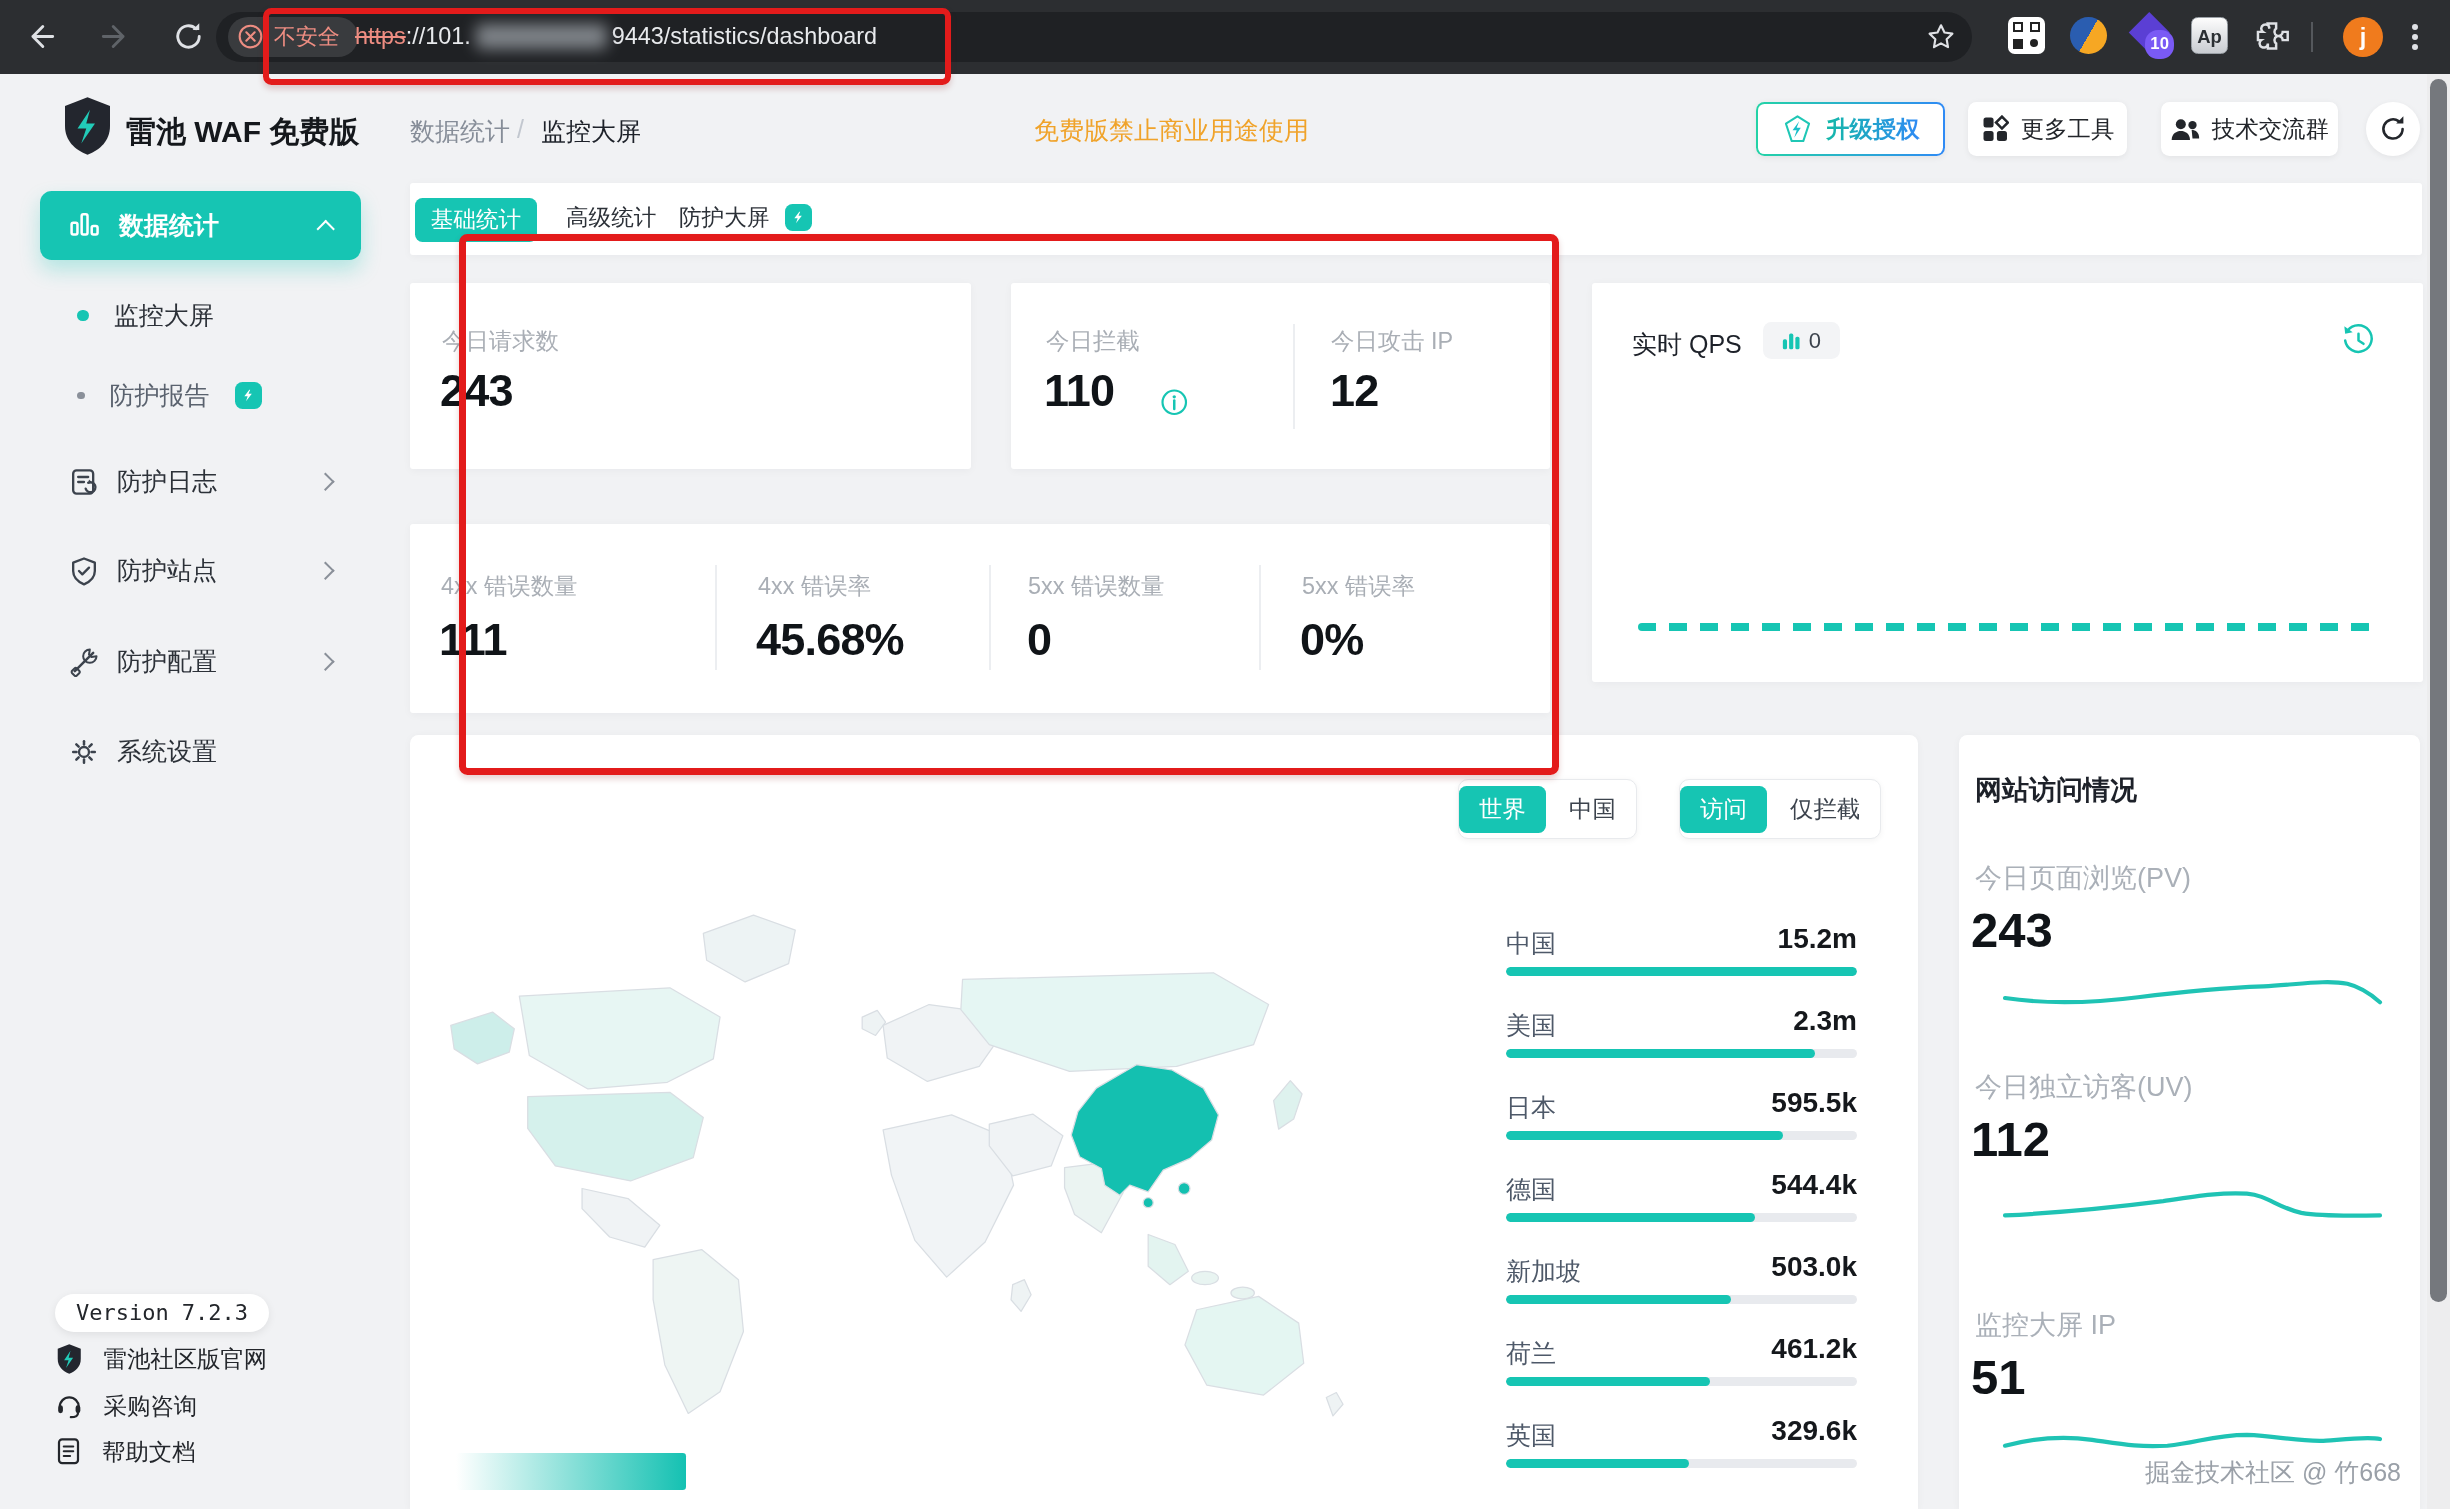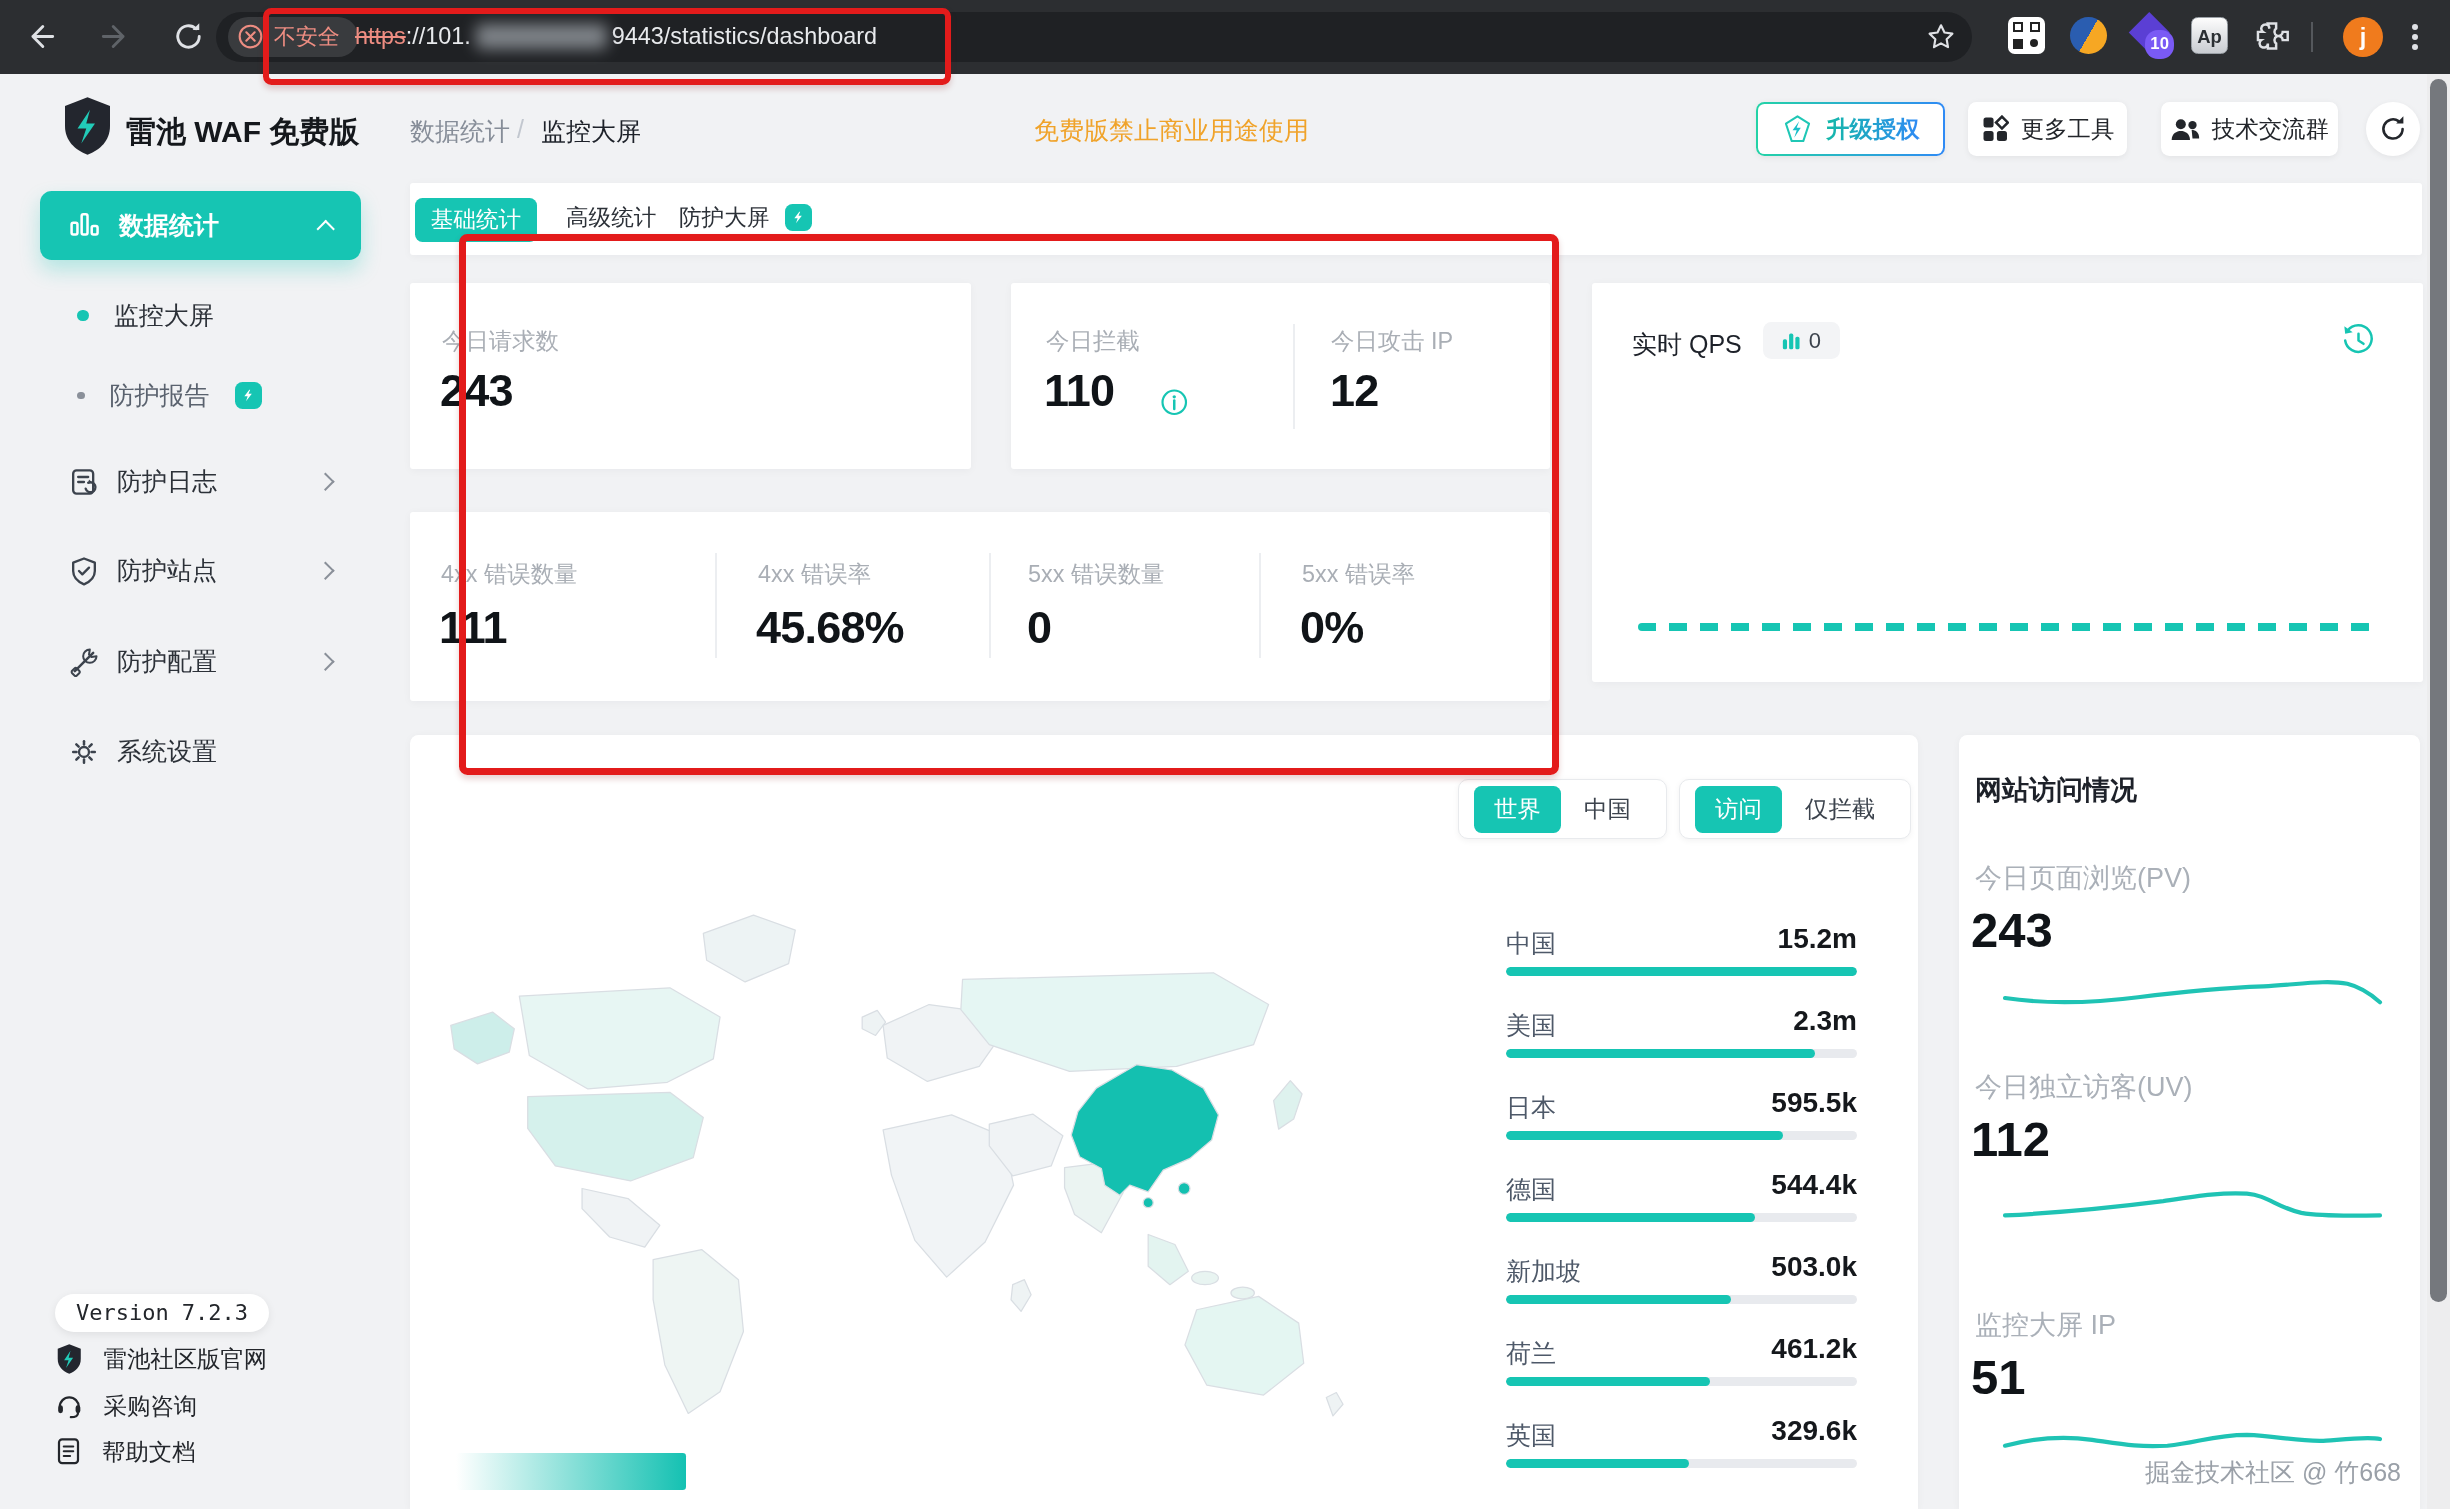--- a/index.html
+++ b/index.html
@@ -56,21 +56,21 @@
 
   
   .tabtxt{position:absolute;top:194px;height:47px;line-height:47px;font-size:22.6px;color:#2c3138;}
   #tab-active{position:absolute;left:415px;top:198px;width:122px;height:44px;background:var(--accent);border-radius:7.5px;color:#fff;text-align:center;line-height:44px;font-size:22.6px;}
 
   
   .statlbl{position:absolute;font-size:23.4px;color:var(--label);}
   .statval{position:absolute;font-size:45px;font-weight:800;color:#101418;letter-spacing:-0.8px;}
 
   
-  .toggle{position:absolute;top:779px;height:60px;background:#fff;border:1.7px solid #e8eaed;border-radius:10px;box-shadow:0 1.7px 6.7px rgba(0,0,0,.05);display:flex;align-items:center;padding:0 15px;gap:3.3px;}
+  .toggle{position:absolute;top:779px;height:60px;background:#fff;border:1.7px solid #e8eaed;border-radius:10px;box-shadow:0 1.7px 6.7px rgba(0,0,0,.05);display:flex;align-items:center;padding:0 0;gap:3.3px;}
   .tg-chip{height:47px;border-radius:7.5px;background:var(--accent);color:#fff;font-size:23.4px;display:flex;align-items:center;justify-content:center;padding:0 20px;}
   .tg-plain{font-size:23.4px;color:#3c434d;padding:0 20px;}
 
   
   .crow{position:absolute;left:1506px;width:351px;height:82px;}
   .crow .nm{position:absolute;left:0;top:6.7px;font-size:25px;color:var(--gray);}
   .crow .vl{position:absolute;right:0;top:3.3px;font-size:28px;font-weight:700;color:#15181c;}
   .crow .track{position:absolute;left:0;top:47px;width:351px;height:9.2px;border-radius:5px;background:#e8eaee;overflow:hidden;}
   .crow .fill{position:absolute;left:0;top:0;height:9.2px;border-radius:5px;background:var(--accent);}
 
@@ -309,21 +309,21 @@
     <svg class="abs" style="left:149px;top:105px" width="28.5" height="28.5" viewBox="0 0 34 34">
         <circle cx="17" cy="17" r="14" fill="none" stroke="#16c5b3" stroke-width="2.6"></circle>
         <circle cx="17" cy="10.5" r="2" fill="#16c5b3"></circle>
         <path d="M17 15 v10" stroke="#16c5b3" stroke-width="3" stroke-linecap="round"></path>
       </svg>
     <div class="vdiv" style="left:282px;top:41px;height:105px"></div>
     <div class="statlbl" style="left:320px;top:42px">今日攻击 IP</div>
     <div class="statval" style="left:319px;top:82px">12</div>
   </div>
 
-  <div class="card" style="left:410px;top:512px;width:1140px;height:189px">
+  <div class="card" style="left:410px;top:524px;width:1140px;height:189px">
     <div class="statlbl" style="left:31px;top:46px">4xx 错误数量</div>
     <div class="statval" style="left:29px;top:90px">111</div>
     <div class="vdiv" style="left:305px;top:41px;height:105px"></div>
     <div class="statlbl" style="left:348px;top:46px">4xx 错误率</div>
     <div class="statval" style="left:346px;top:90px">45.68%</div>
     <div class="vdiv" style="left:579px;top:41px;height:105px"></div>
     <div class="statlbl" style="left:618px;top:46px">5xx 错误数量</div>
     <div class="statval" style="left:617px;top:90px">0</div>
     <div class="vdiv" style="left:849px;top:41px;height:105px"></div>
     <div class="statlbl" style="left:892px;top:46px">5xx 错误率</div>

